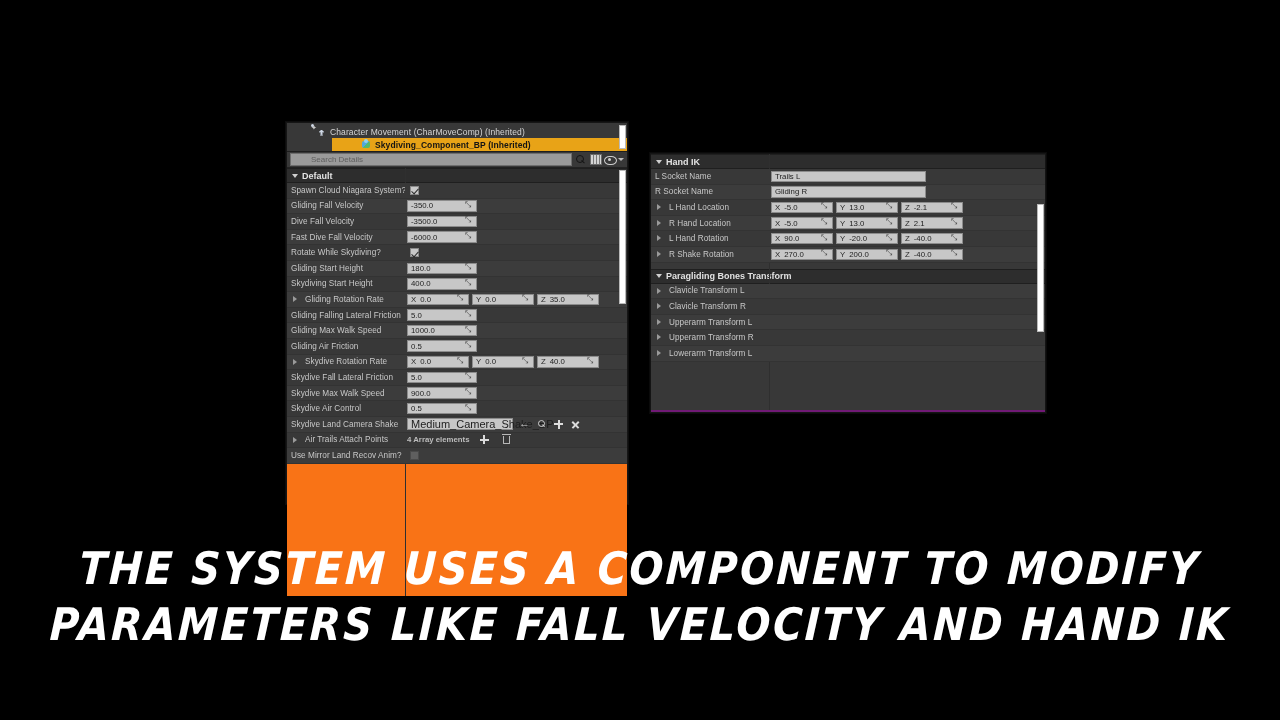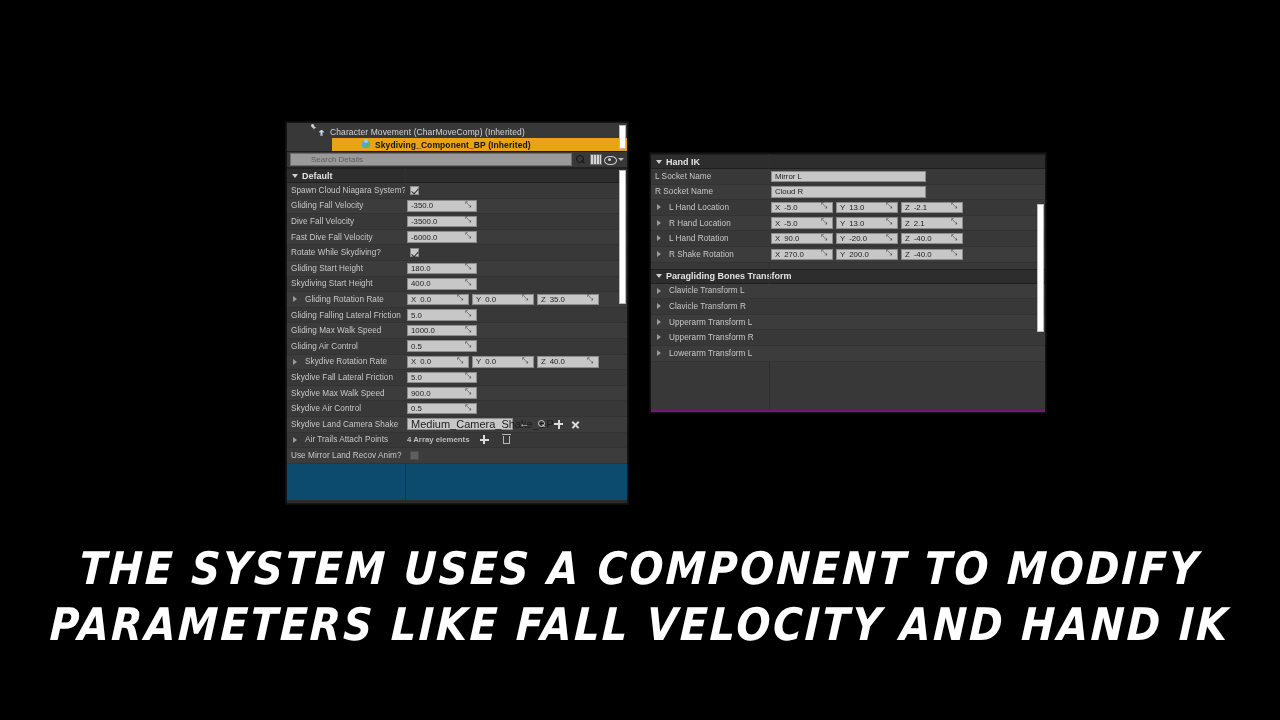--- a/index.html
+++ b/index.html
@@ -100,22 +100,22 @@
   }
   .caret-dn {
     width: 0; height: 0; margin-left: 2px;
     border-left: 3px solid transparent; border-right: 3px solid transparent;
     border-top: 3px solid #bdbdbd;
   }
 
   
   .details-body {
     position: relative;
-    background: #0c4a6e;
-    height: 332px;
+    background: #f97316;
+    height: 428px;
     overflow: hidden;
   }
   .cat-header {
     display: flex; align-items: center;
     height: 15px; padding-left: 5px;
     background: #2d2d2d;
     border-top: 1px solid #1f1f1f;
     border-bottom: 1px solid #1f1f1f;
     font-size: 9px; font-weight: 700; color: #e2e2e2;
   }
@@ -417,21 +417,21 @@
         <div class="prop-label">Gliding Max Walk Speed</div>
         <div class="prop-value">
           <span class="num-field w-single">
             <span>1000.0</span>
             <span class="spin"></span>
           </span>
         </div>
       </div>
 
       <div class="prop-row">
-        <div class="prop-label">Gliding Air Control</div>
+        <div class="prop-label">Gliding Air Friction</div>
         <div class="prop-value">
           <span class="num-field w-single">
             <span>0.5</span>
             <span class="spin"></span>
           </span>
         </div>
       </div>
 
       <div class="prop-row">
         <div class="prop-label has-arrow">
@@ -532,28 +532,28 @@
       <div class="col-split"></div>
 
       <div class="cat-header">
         <span class="cat-tri"></span>
         <span>Hand IK</span>
       </div>
 
       <div class="prop-row">
         <div class="prop-label right">L Socket Name</div>
         <div class="prop-value">
-          <span class="txt-field">Mirror L</span>
+          <span class="txt-field">Trails L</span>
         </div>
       </div>
 
       <div class="prop-row">
         <div class="prop-label right">R Socket Name</div>
         <div class="prop-value">
-          <span class="txt-field">Cloud R</span>
+          <span class="txt-field">Gliding R</span>
         </div>
       </div>
 
       <div class="prop-row">
         <div class="prop-label right has-arrow">
           <span class="row-tri"></span>
           <span>L Hand Location</span>
         </div>
         <div class="prop-value">
           <span class="num-field w-vec">

